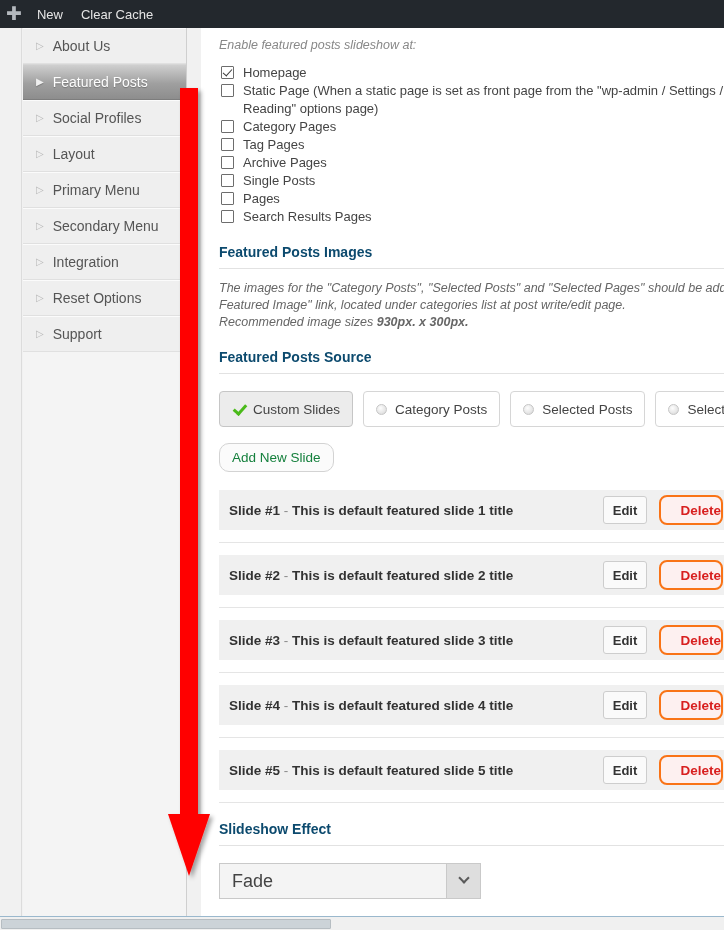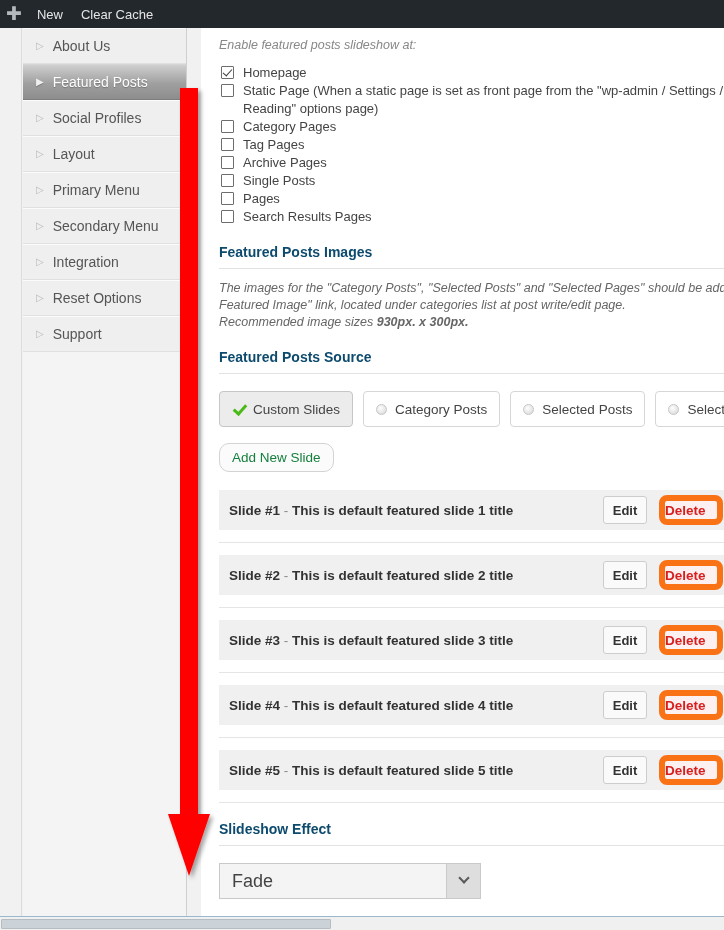--- a/index.html
+++ b/index.html
@@ -246,22 +246,22 @@
     border-radius: 3px;
     background: #fafafa;
     color: #333;
     font-size: 13px;
     font-weight: bold;
     margin-right: 12px;
   }
   .btn-delete {
     height: 30px;
     min-width: 64px;
-    display: flex; align-items: center; justify-content: flex-start;
-    border: 6px solid #f97316;
+    display: flex; align-items: center; justify-content: flex-end;
+    border: 2px solid #f97316;
     border-radius: 8px;
     background: #fdf0f0;
     color: #d81f1f;
     font-size: 13.5px;
     font-weight: bold;
   }
 
   .selectbox {
     margin-top: 17px;
     width: 262px; height: 36px;

